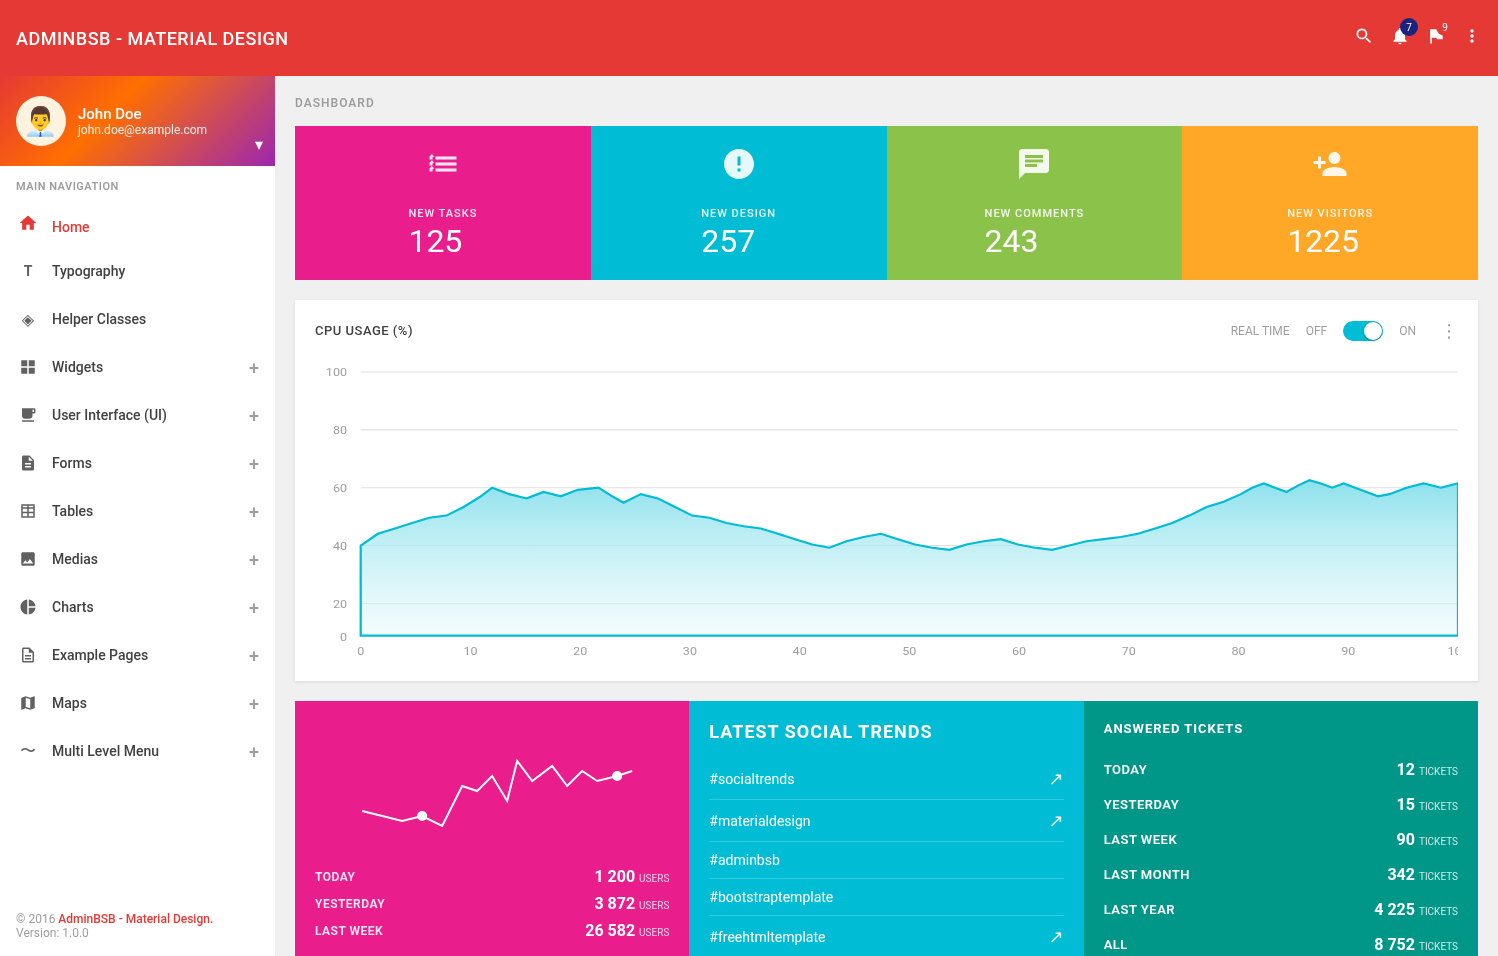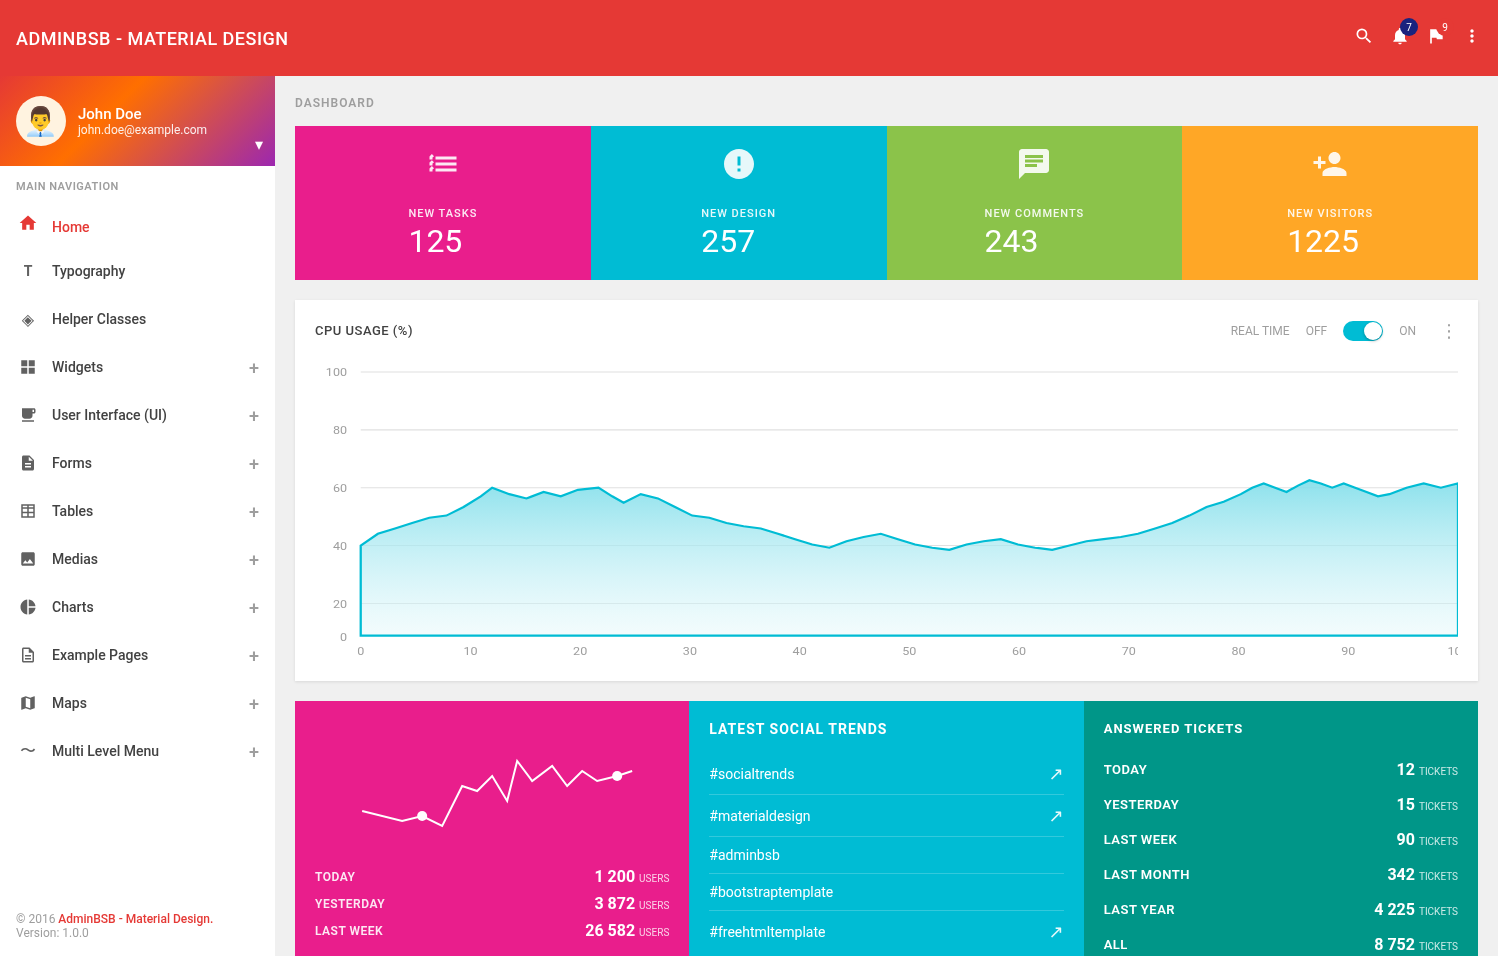--- a/index.html
+++ b/index.html
@@ -155,21 +155,21 @@
     .bottom-card { padding: 20px; }
     .bottom-card.pink-card { background: #e91e8c; color: white; }
     .bottom-card.cyan-card { background: #00bcd4; color: white; }
     .bottom-card.teal-card { background: #009688; color: white; }
 
     .sparkline-area { height: 130px; margin-bottom: 16px; }
     .stats-row { display: flex; justify-content: space-between; align-items: center; margin-top: 8px; }
     .stats-label { font-size: 12px; font-weight: 600; letter-spacing: 0.5px; opacity: 0.9; }
     .stats-sub { font-size: 10px; opacity: 0.8; }
 
-    .social-title { font-size: 14px; font-weight: 700; letter-spacing: 1px; margin-bottom: 16px; }
+    .social-title { font-size: 18px; font-weight: 700; letter-spacing: 1px; margin-bottom: 16px; }
     .social-item { display: flex; justify-content: space-between; align-items: center; padding: 10px 0; border-bottom: 1px solid rgba(255,255,255,0.2); }
     .social-item:last-child { border-bottom: none; }
     .social-tag { font-size: 14px; }
     .trend-icon { font-size: 18px; color: rgba(255,255,255,0.9); }
 
     .tickets-title { font-size: 13px; font-weight: 700; letter-spacing: 1px; margin-bottom: 16px; }
     .ticket-row { display: flex; justify-content: space-between; align-items: center; padding: 8px 0; }
     .ticket-period { font-size: 13px; font-weight: 600; letter-spacing: 0.5px; }
     .ticket-count-area { display: flex; align-items: baseline; gap: 4px; }
     .ticket-count { font-size: 16px; font-weight: 700; }

